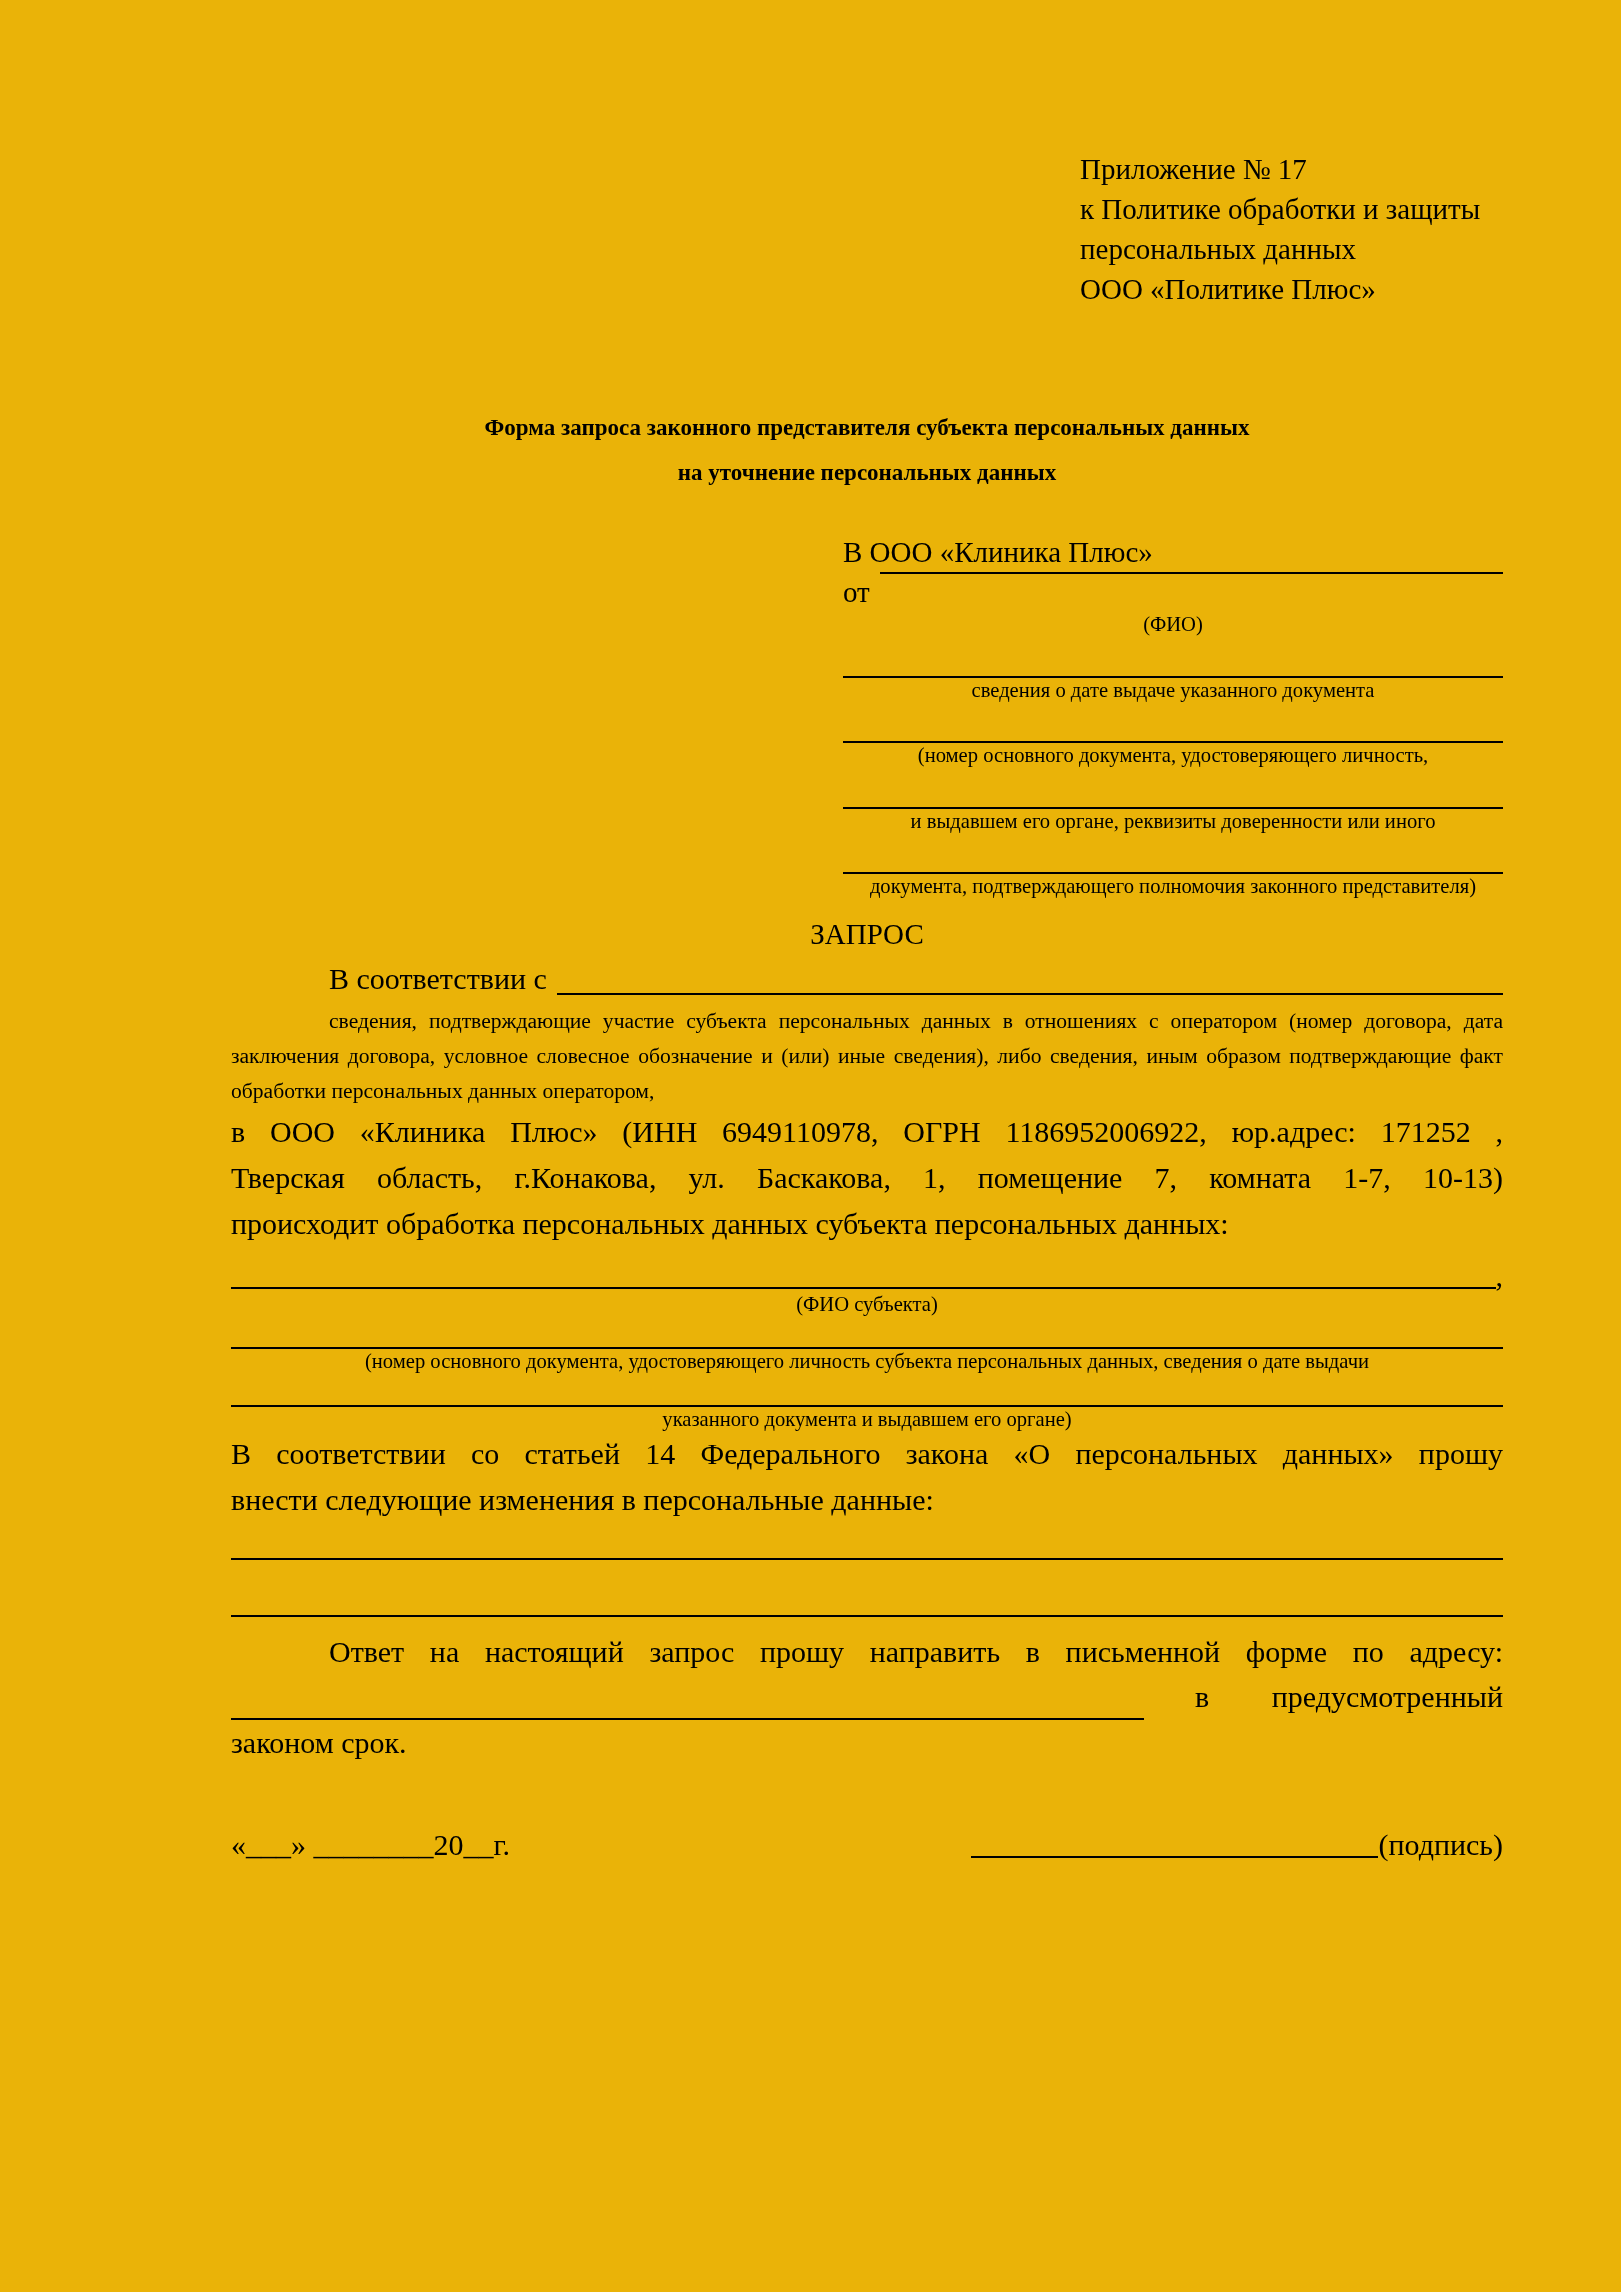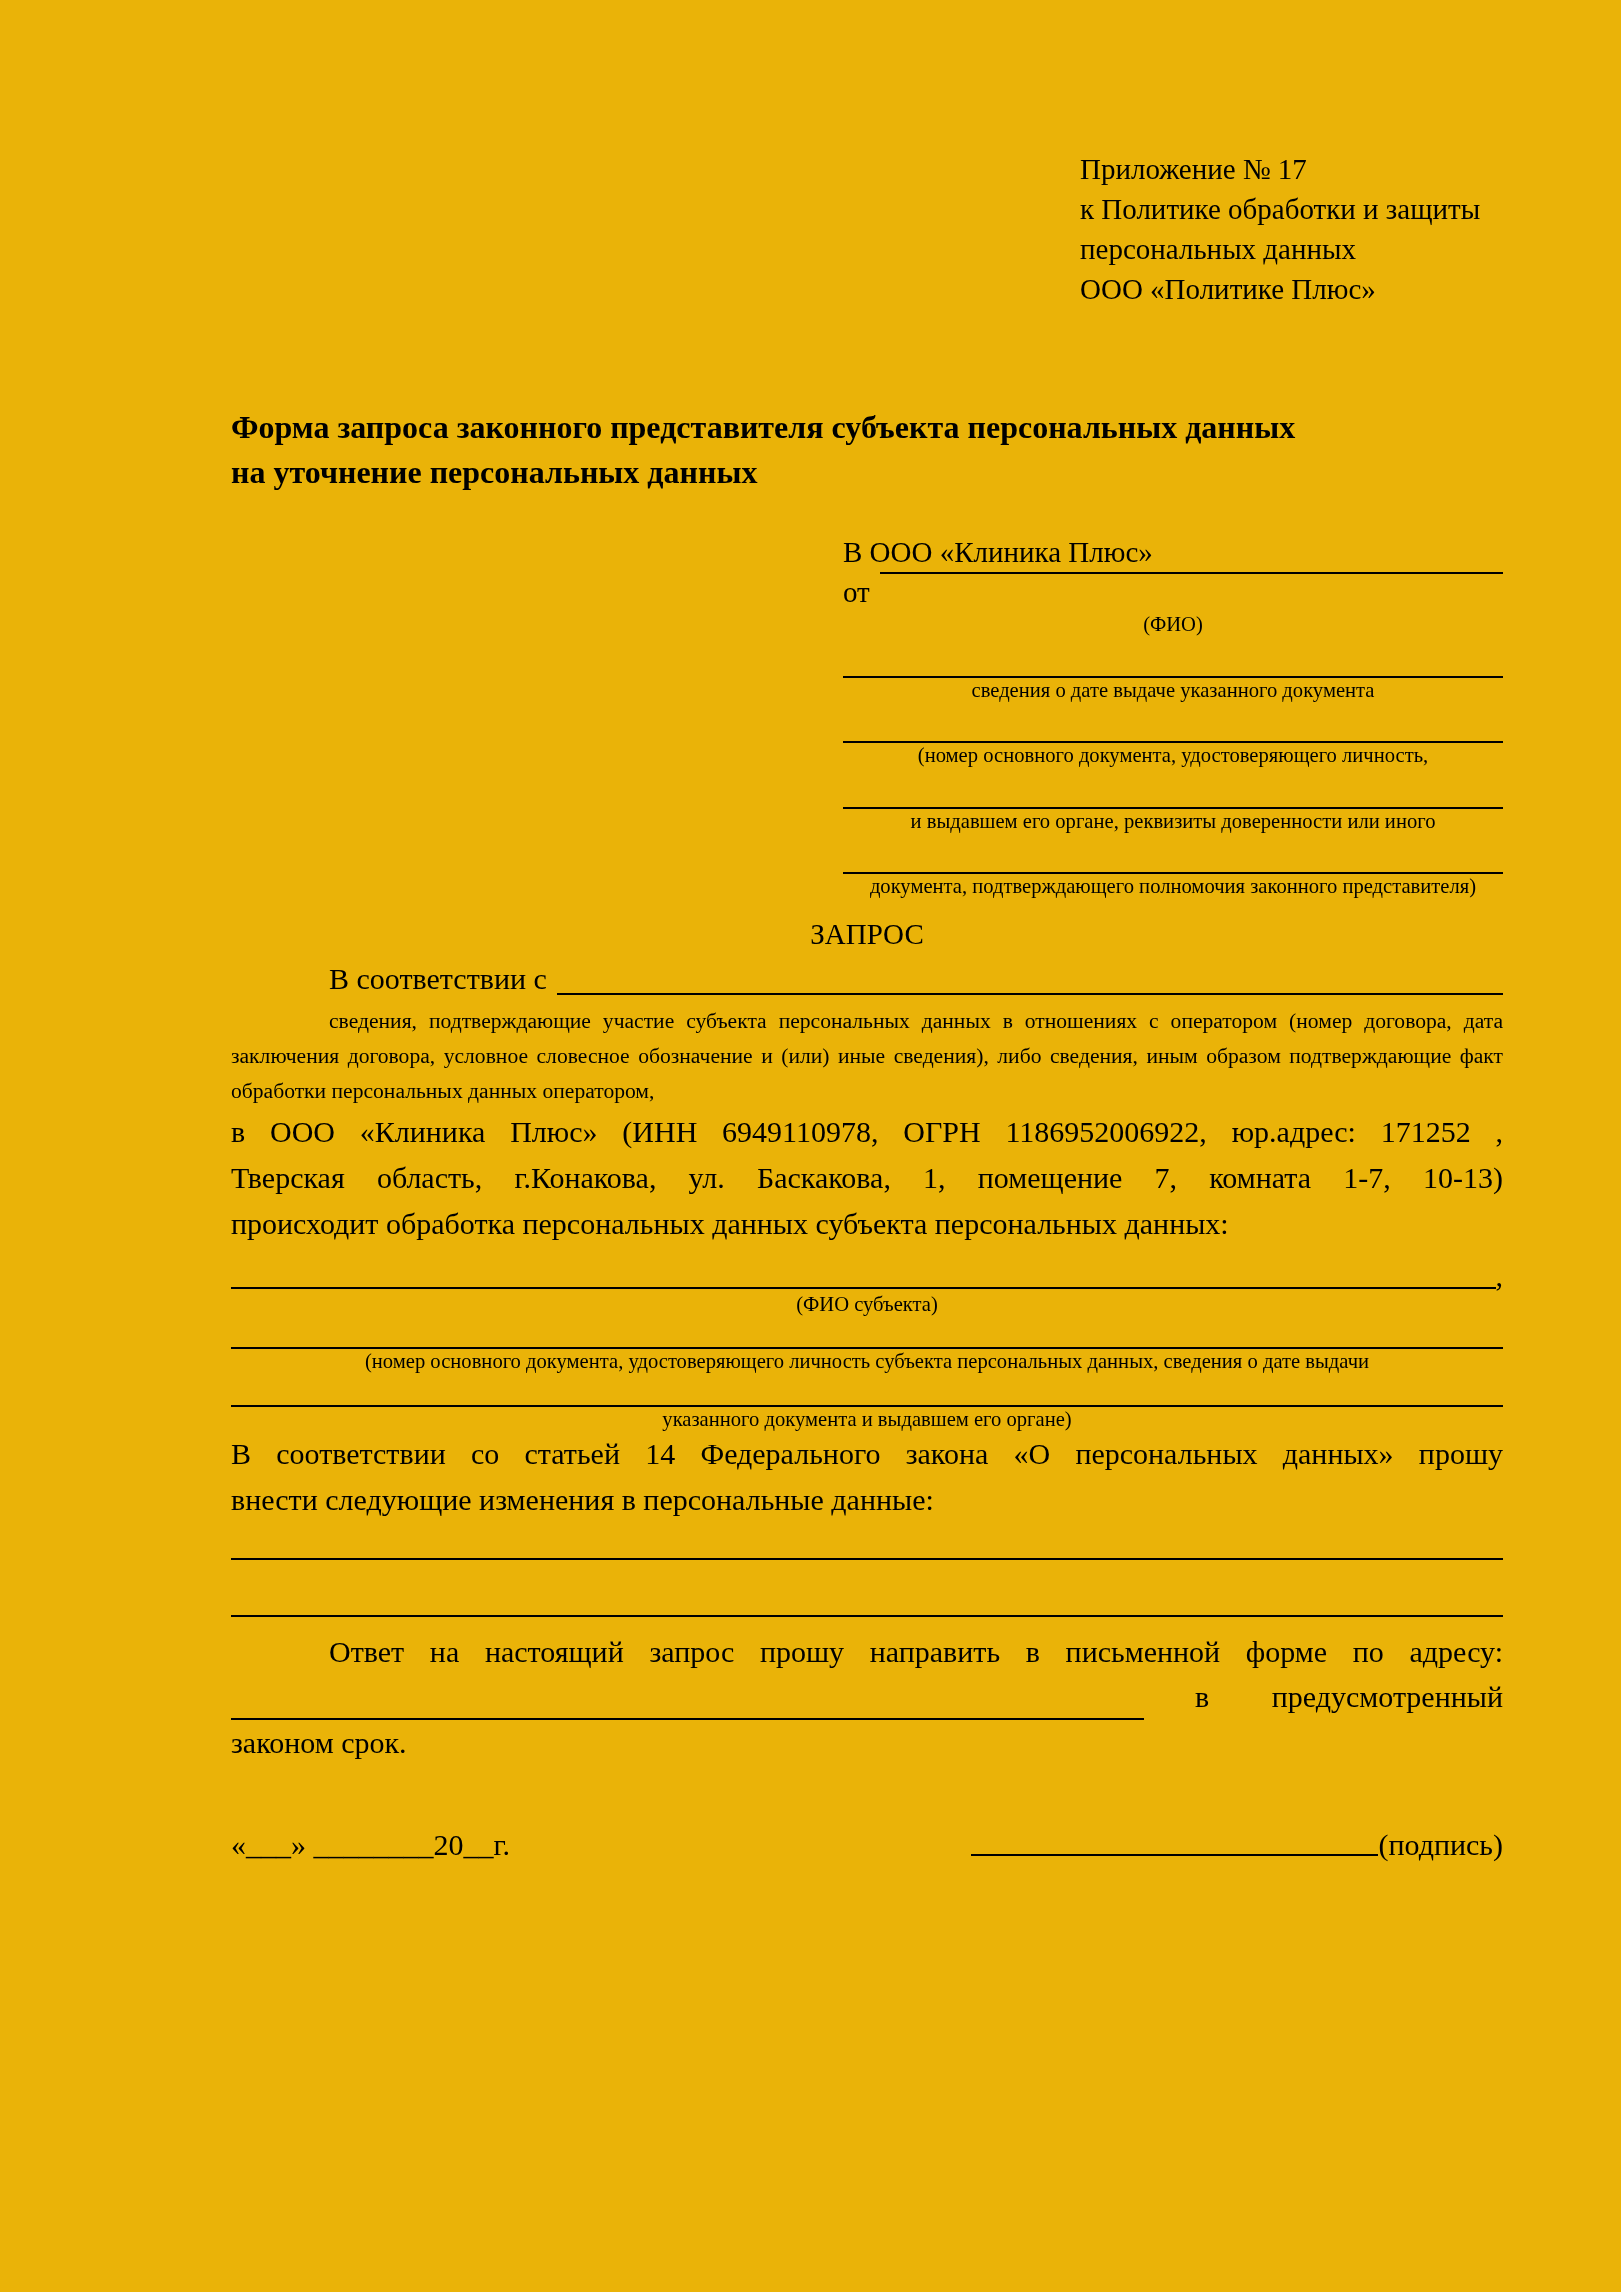--- a/index.html
+++ b/index.html
@@ -5,21 +5,21 @@
   html,body{margin:0;padding:0;background:#ffffff;}
   .page{
     width:1621px;height:2293px;background:#eab308;color:#000000;
     font-family:"Liberation Serif","DejaVu Serif",serif;
     box-sizing:border-box;position:relative;overflow:hidden;
     padding:149px 118px 0 231px;
   }
   
   .appendix{margin-left:849px;font-size:29px;line-height:40px;}
   
-  .doc-title{margin:96px 0 0 0;font-size:32px;line-height:45px;font-weight:bold;text-align:left;}
+  .doc-title{margin:96px 0 0 0;font-size:23px;line-height:45px;font-weight:bold;text-align:center;}
   
   .addressee{margin-left:612px;margin-top:37px;font-size:29px;line-height:40px;}
   .flex-row{display:flex;align-items:flex-start;}
   .fill-line{flex:1;border-bottom:2px solid #000;margin-left:9.8px;margin-bottom:4.9px;}
   .caption{font-size:20.6px;line-height:24.5px;text-align:center;}
   .blank-line{height:39px;border-bottom:2px solid #000;}
   
   .zapros{text-align:center;font-size:29px;line-height:41px;margin-top:15.7px;}
   .intro-row{display:flex;align-items:flex-end;font-size:30px;line-height:43px;padding-left:98px;margin-top:2px;}
   .footnote{font-size:21.6px;line-height:35px;margin-top:3.9px;}
@@ -29,21 +29,21 @@
   .fio-row{display:flex;align-items:flex-end;font-size:30px;line-height:33px;margin-top:11.8px;}
   .fio-row .fill-line{margin-left:0;margin-bottom:2.9px;}
   .sep-blank{height:31px;border-bottom:2px solid #000;}
   .rule-a{height:35px;border-bottom:2px solid #000;}
   .rule-b{height:55px;border-bottom:2px solid #000;}
   .response{font-size:30px;line-height:46px;margin-top:11.8px;}
   .addr-row{display:flex;align-items:flex-end;height:45px;}
   .addr-line{width:913px;border-bottom:2px solid #000;height:100%;box-sizing:border-box;}
   .addr-rest{flex:1;display:flex;justify-content:space-between;padding-left:51px;}
   .footer-row{display:flex;justify-content:space-between;align-items:flex-end;margin-top:59px;font-size:30px;line-height:39px;}
-  .sig-group{display:flex;align-items:flex-start;}
+  .sig-group{display:flex;align-items:center;}
   .sig-line{width:407px;border-bottom:2px solid #000;height:29px;margin-bottom:3.9px;}
 </style>
 </head>
 <body>
 
 <div class="page">
 
   <div class="appendix">
     <div>Приложение № 17</div>
     <div>к Политике обработки и защиты</div>

